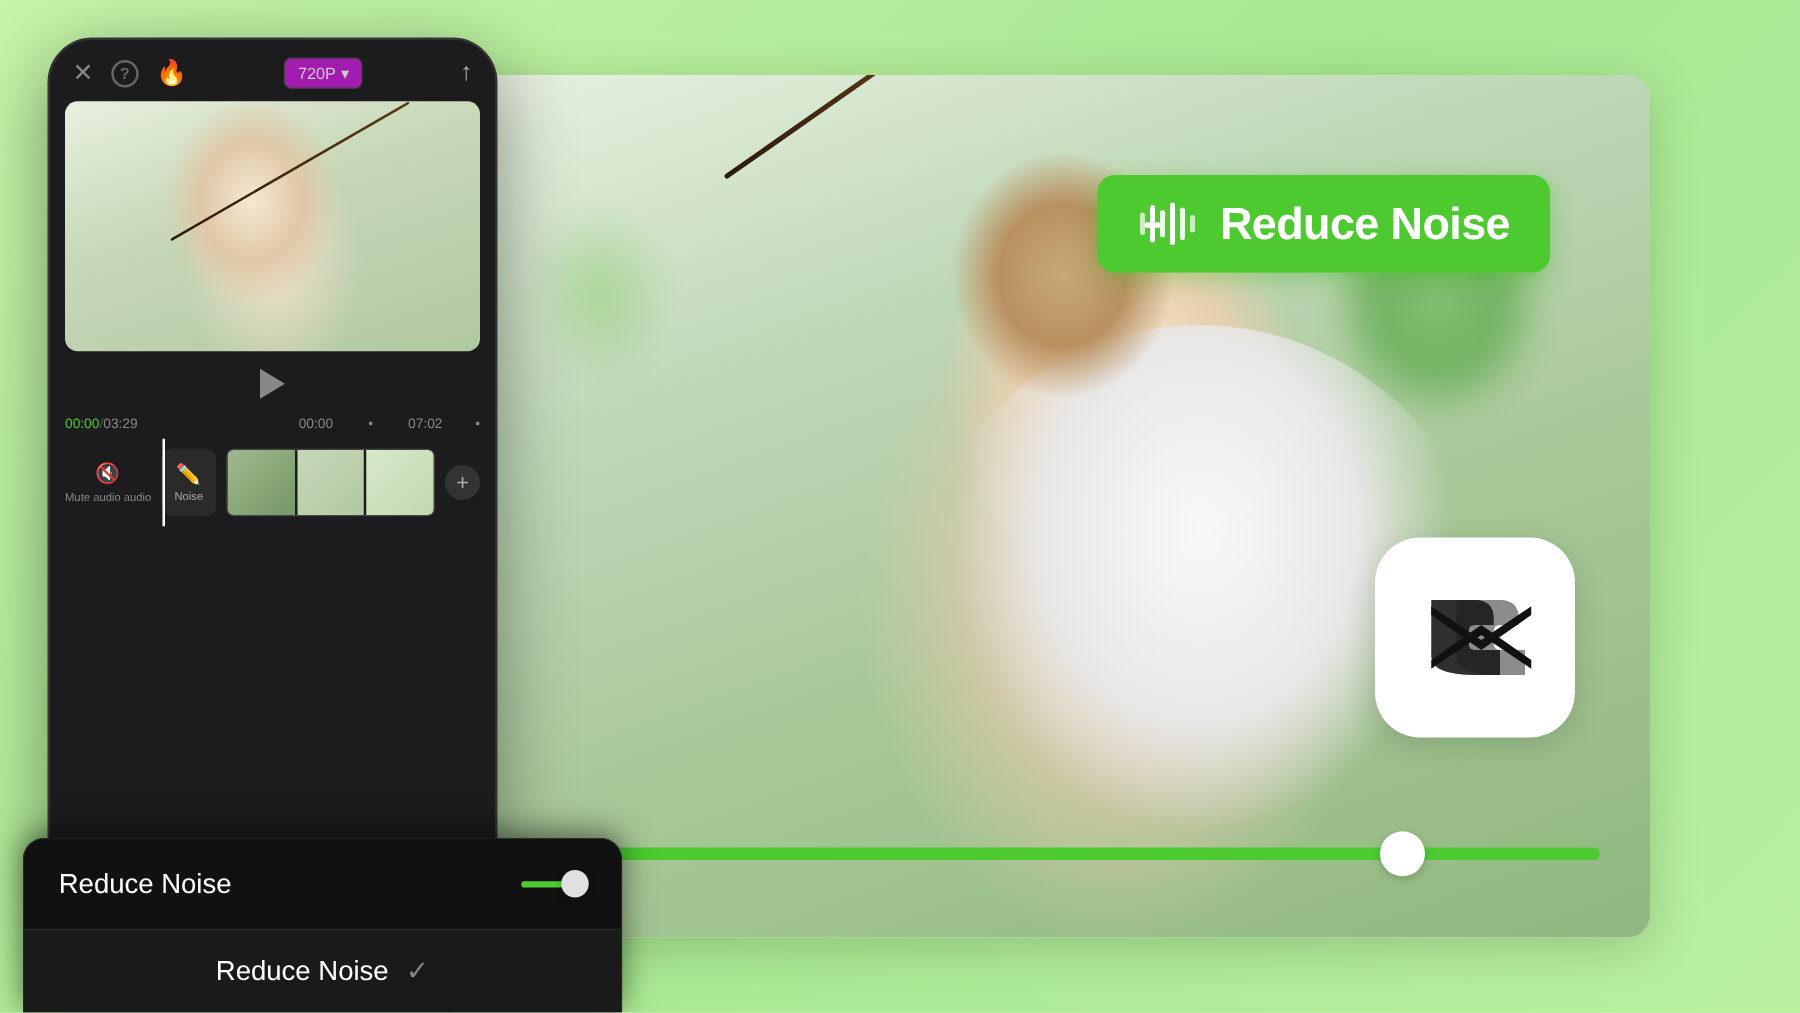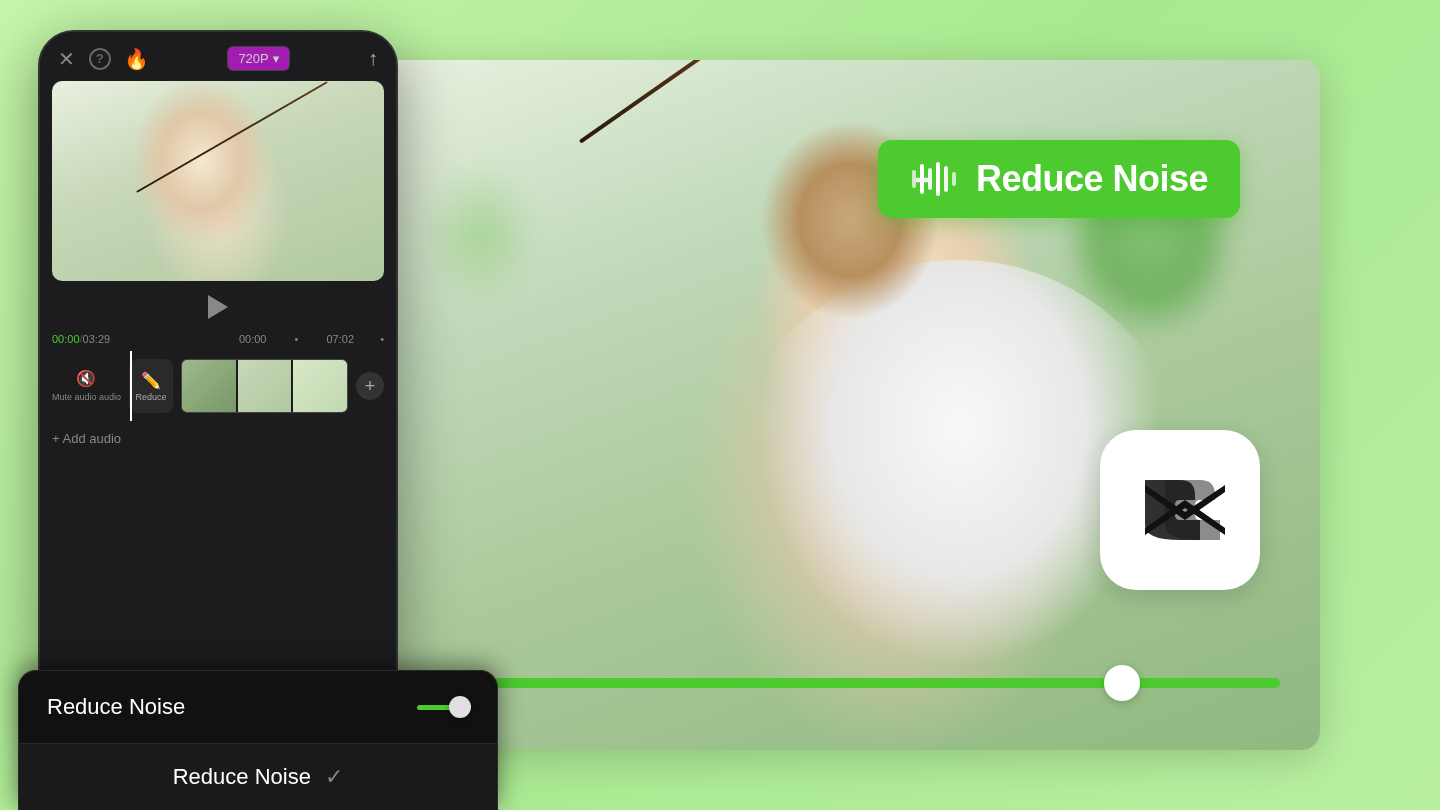--- a/index.html
+++ b/index.html
@@ -605,35 +605,32 @@
     <div class="phone-clip-area">
 
       <div style="position:absolute;left:90px;top:0;width:2px;height:100%;background:white;z-index:5;"></div>
 
       <div class="clip-mute">
         <span style="font-size:16px;color:#888;">🔇</span>
         <span style="font-size:9px;color:#888;text-align:center;line-height:1.2;">Mute audio audio</span>
       </div>
       <div class="cover-btn">
         <span class="cover-pen">✏️</span>
-        <span>Reduce</span>
+        <span>Noise</span>
       </div>
       <div class="video-strip">
         <div class="strip-thumb"></div>
         <div class="strip-thumb"></div>
         <div class="strip-thumb"></div>
       </div>
       <div class="add-clip-btn">
         <span>+</span>
       </div>
     </div>
 
-    <div class="add-audio-row">
-      <span>+ Add audio</span>
-    </div>
 
   </div>
 </div>
 
 <div class="bottom-panel">
 
   <div class="reduce-noise-toggle-row">
     <span class="reduce-noise-label">Reduce Noise</span>
     <div class="toggle-switch">
       <div class="toggle-track">

